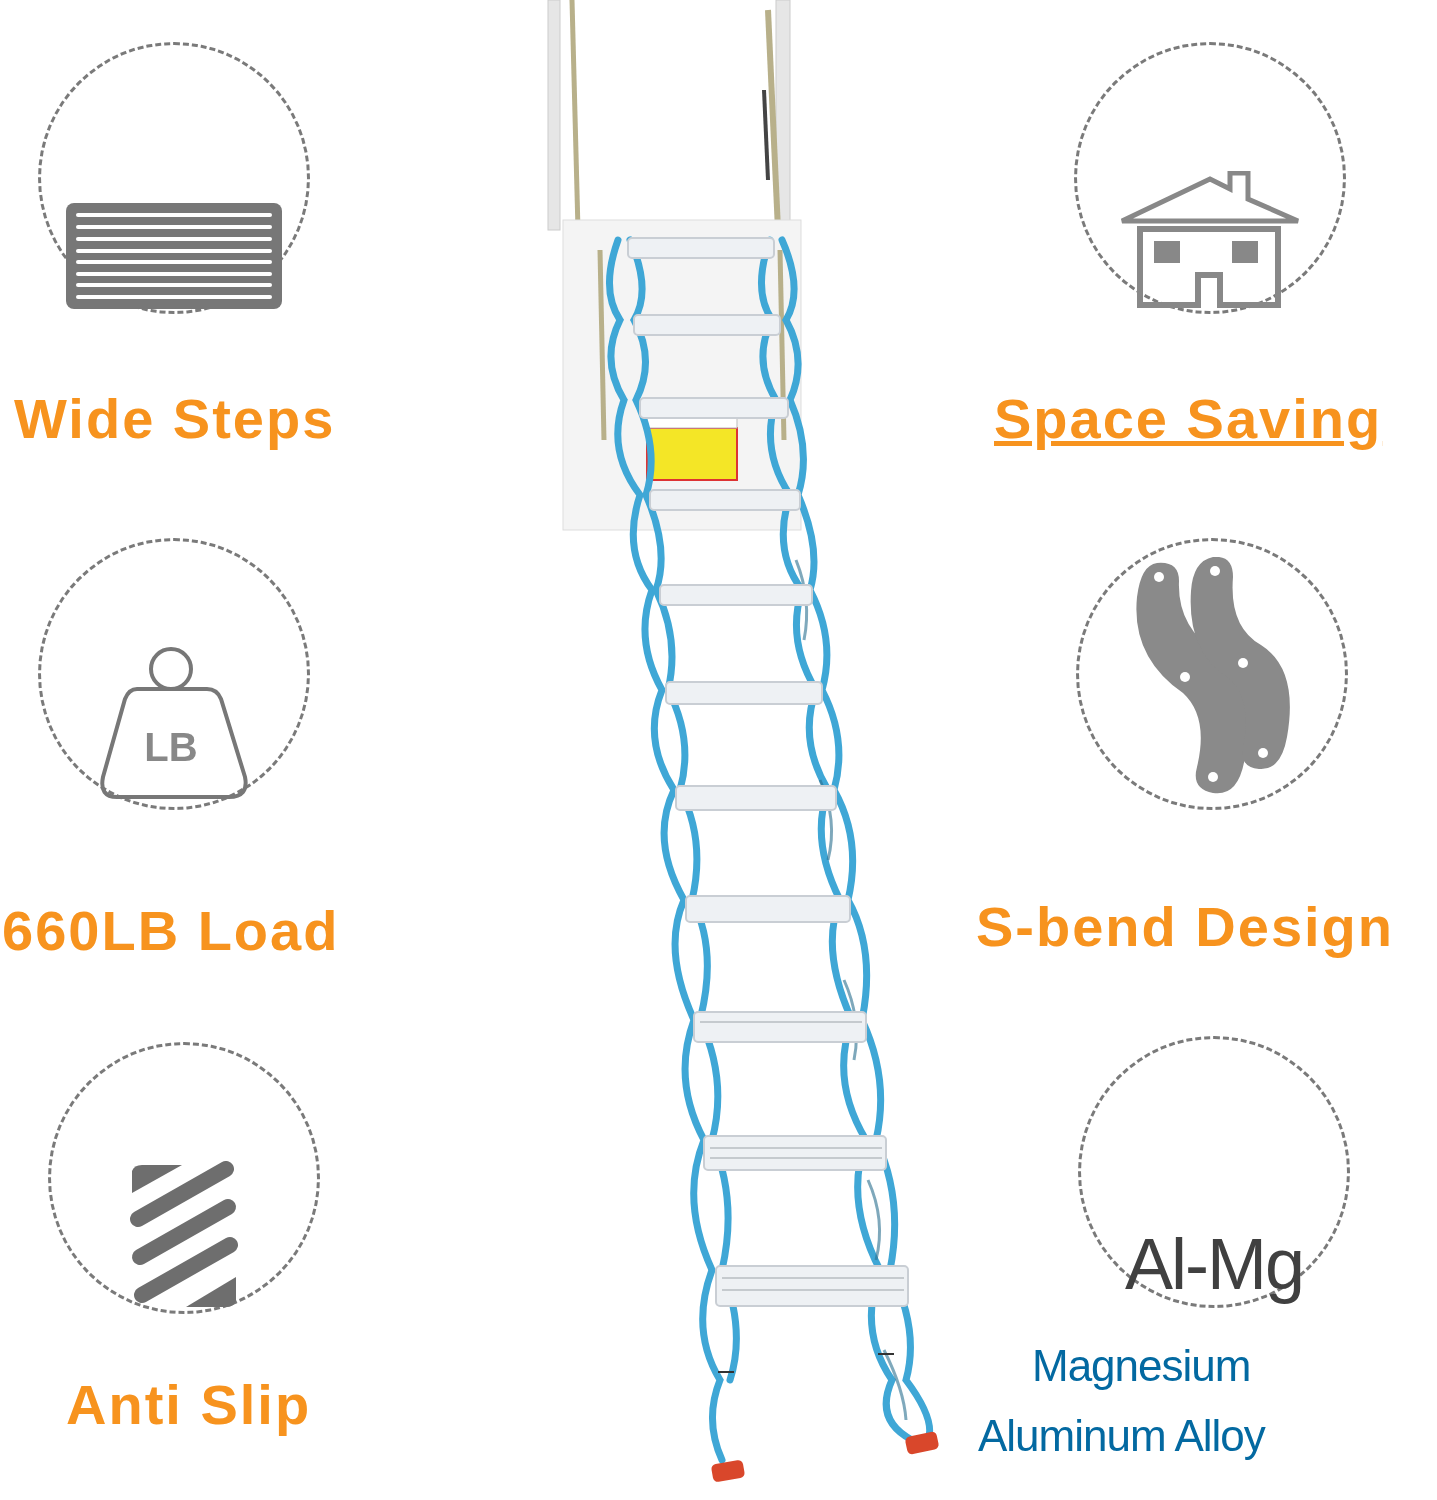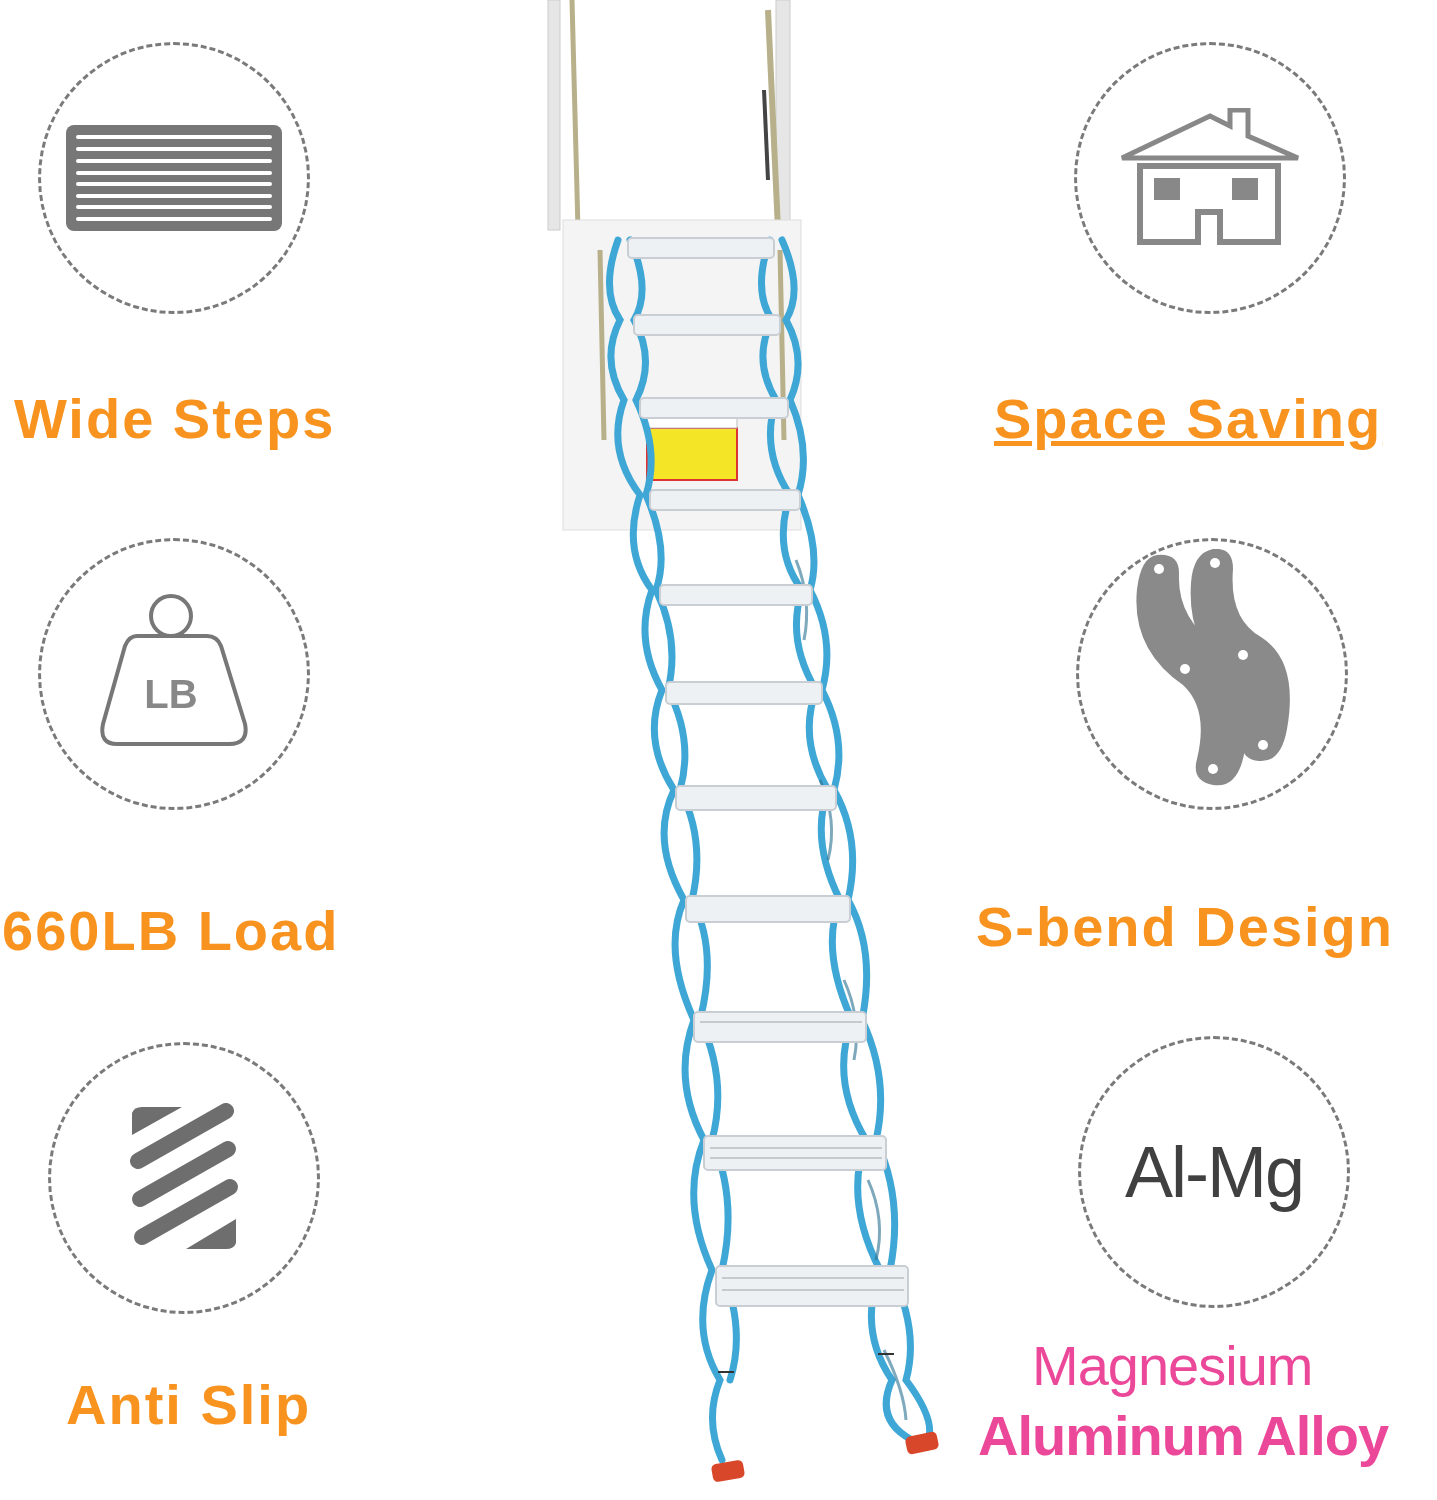--- a/index.html
+++ b/index.html
@@ -1,19 +1,19 @@
 <!DOCTYPE html>
 <html><head>
   <meta charset="utf-8">
   <style>
     html, body { margin: 0; padding: 0; background: #ffffff; }
     body { width: 1437px; height: 1500px; position: relative; overflow: hidden; font-family: "Liberation Sans", sans-serif; }
-    .circle { position: absolute; width: 272px; height: 272px; border-radius: 50%; border: 3px dashed #7a7a7a; box-sizing: border-box; display: flex; align-items: center; justify-content: center; }
+    .circle { position: absolute; width: 272px; height: 272px; border-radius: 50%; border: 3px dashed #7a7a7a; box-sizing: border-box; display: flex; align-items: flex-end; justify-content: center; }
     .label { position: absolute; font-weight: bold; color: #f7931e; font-size: 56px; letter-spacing: 2px; white-space: nowrap; text-align: left; }
-    .label-normal { position: absolute; color: #ec4899; font-size: 56px; white-space: nowrap; text-align: center; line-height: 72px; letter-spacing: -1px; }
+    .label-normal { position: absolute; color: #0369a1; font-size: 44px; white-space: nowrap; text-align: center; line-height: 72px; letter-spacing: -1px; }
     .almg { font-size: 72px; color: #404040; letter-spacing: -2px; }
     .ladder { position: absolute; left: 540px; top: 0; width: 420px; height: 1500px; }
   </style>
 </head>
 <body>
 
 <div class="circle" style="left:38px; top:42px;">
   <svg width="220" height="110" viewBox="0 0 220 110">
     <rect x="2" y="2" width="216" height="106" rx="8" fill="#777"></rect>
     <g stroke="#fff" stroke-width="4" stroke-linecap="round">
@@ -73,21 +73,21 @@
         <circle cx="136" cy="196" r="5"></circle>
       </g>
   </svg>
 </div>
 <div class="label" style="left:976px; top:894px;">S-bend Design</div>
 
 <div class="circle" style="left:1078px; top:1036px;">
   <span class="almg">Al-Mg</span>
 </div>
 <div class="label-normal" style="left:1032px; top:1330px;">Magnesium</div>
-<div class="label-normal" style="left:978px; top:1400px;font-weight:bold;">Aluminum Alloy</div>
+<div class="label-normal" style="left:978px; top:1400px;">Aluminum Alloy</div>
 
 <svg class="ladder" viewBox="540 0 420 1500" width="420" height="1500">
 
   <rect x="548" y="0" width="12" height="230" fill="#e6e6e6" stroke="#ccc"></rect>
   <rect x="776" y="0" width="14" height="230" fill="#e6e6e6" stroke="#ccc"></rect>
   <line x1="572" y1="0" x2="578" y2="230" stroke="#b8b08a" stroke-width="5"></line>
   <line x1="768" y1="10" x2="778" y2="230" stroke="#b8b08a" stroke-width="6"></line>
   <line x1="764" y1="90" x2="768" y2="180" stroke="#444" stroke-width="4"></line>
 
   <rect x="563" y="220" width="238" height="310" fill="#f4f4f4" stroke="#ddd"></rect>

